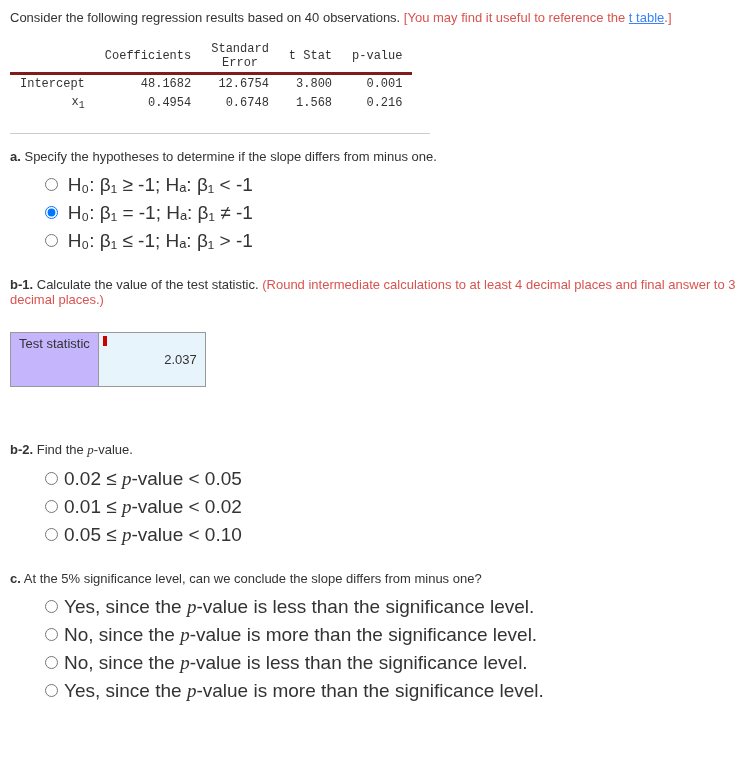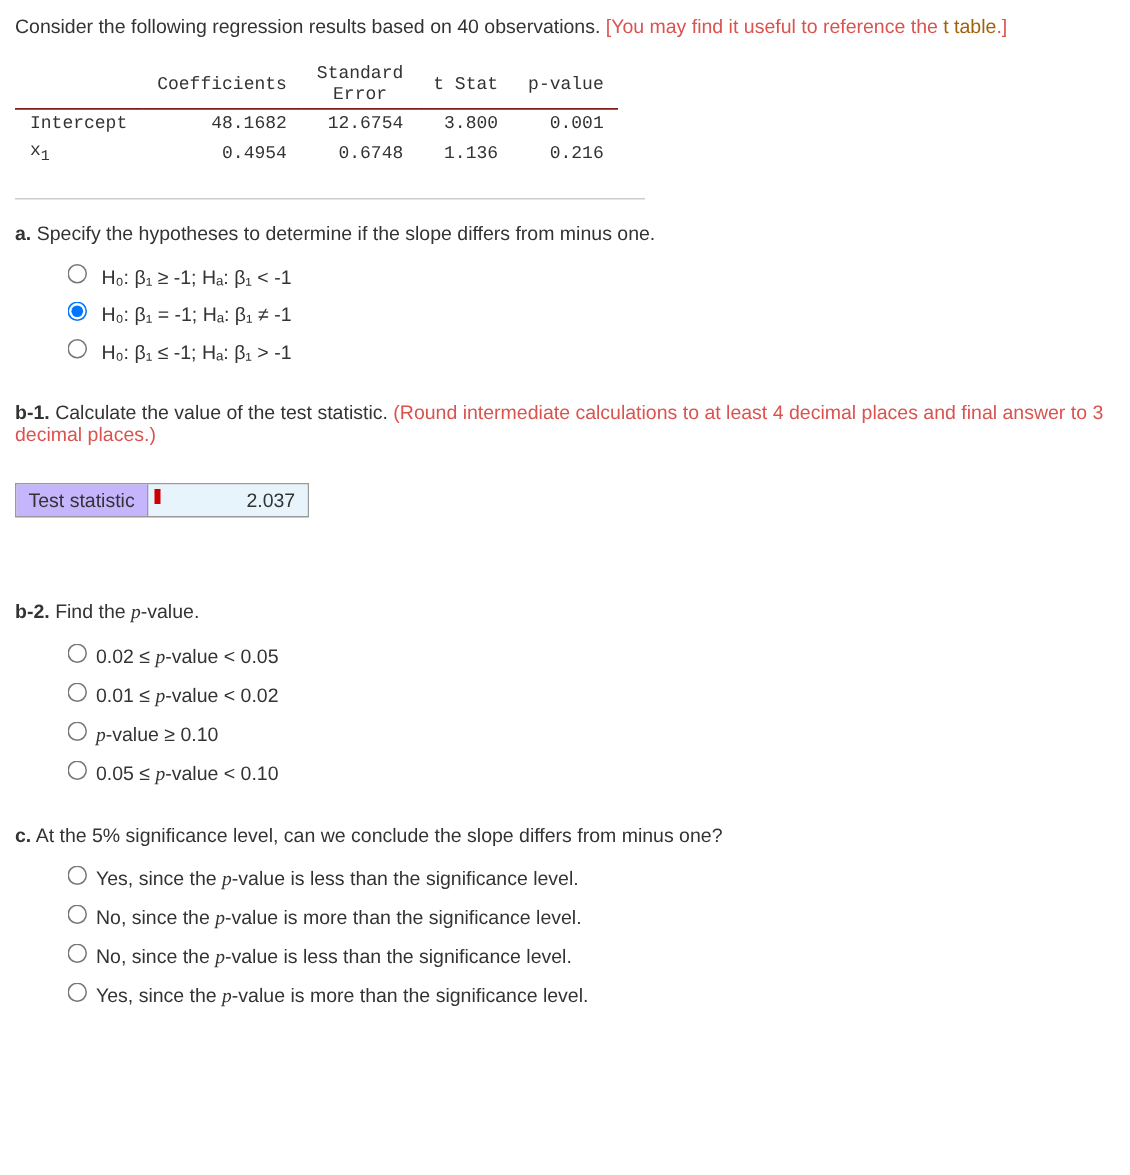--- a/index.html
+++ b/index.html
@@ -11,39 +11,40 @@
       width: 753px;
       box-sizing: border-box;
     }
     .intro {
       margin-bottom: 15px;
     }
     .red-text {
       color: #d9534f;
     }
     .link {
-      color: #a16207;
+      color: #3b82f6;
+      text-decoration: underline;
       cursor: pointer;
     }
     .reg-table {
       border-collapse: collapse;
       font-family: "Courier New", monospace;
       font-size: 12px;
       margin-bottom: 20px;
     }
     .reg-table th, .reg-table td {
       padding: 2px 10px;
       text-align: right;
     }
     .reg-table th {
       font-weight: normal;
-      border-bottom: 1px solid #7f1d1d;
+      border-bottom: 3px solid #7f1d1d;
     }
     .reg-table td.label {
-      text-align: left;
+      text-align: right;
     }
     .reg-table thead th {
        text-align: center;
     }
     .section {
       margin-bottom: 25px;
     }
     .question-label {
       font-weight: bold;
     }
@@ -52,21 +53,21 @@
       margin-top: 10px;
     }
     .radio-item {
       margin-bottom: 6px;
     }
     .radio-item input[type="radio"] {
       margin-right: 6px;
     }
     .radio-item label {
       font-family: Arial, sans-serif;
-      font-size: 13px;
+      font-size: 19px;
     }
     .math-label {
       font-family: serif;
       font-style: italic;
     }
     .sub {
       font-size: 10px;
       vertical-align: sub;
     }
     .answer-box {
@@ -74,21 +75,21 @@
       display: inline-flex;
       margin-top: 10px;
     }
     .answer-box .cell-label {
       padding: 3px 8px;
       border-right: 1px solid #999;
       background: #c4b5fd;
     }
     .answer-box .cell-input {
       width: 90px;
-      padding: 3px 8px;
+      padding: 19px 8px;
       background: #e8f4fc;
       text-align: right;
       position: relative;
     }
     .answer-box .cell-input::before{
       content:"";
       position:absolute;
       left:4px; top:3px;
       width:4px; height:10px;
       background:#c00;
@@ -127,21 +128,21 @@
       <td class="label">Intercept</td>
       <td>48.1682</td>
       <td>12.6754</td>
       <td>3.800</td>
       <td>0.001</td>
     </tr>
     <tr>
       <td class="label"><span>x</span><span class="sub">1</span></td>
       <td>0.4954</td>
       <td>0.6748</td>
-      <td>1.136</td>
+      <td>1.568</td>
       <td>0.216</td>
     </tr>
   </tbody>
 </table>
 <hr class="table-hr">
 
 <div class="section">
   <span class="question-label">a.</span>
   <span> Specify the hypotheses to determine if the slope differs from minus one.</span>
   <div class="radio-group">
@@ -172,21 +173,20 @@
 </div>
 
 <br><br>
 
 <div class="section">
   <span class="question-label">b-2.</span>
   <span> Find the <span class="math-label">p</span>-value.</span>
   <div class="radio-group">
     <div class="radio-item"><input type="radio" name="qb2" style=""><label>0.02 ≤ <span class="math-label">p</span>-value &lt; 0.05</label></div>
     <div class="radio-item"><input type="radio" name="qb2" style=""><label>0.01 ≤ <span class="math-label">p</span>-value &lt; 0.02</label></div>
-    <div class="radio-item"><input type="radio" name="qb2" style=""><label><span class="math-label">p</span>-value ≥ 0.10</label></div>
     <div class="radio-item"><input type="radio" name="qb2" style=""><label>0.05 ≤ <span class="math-label">p</span>-value &lt; 0.10</label></div>
   </div>
 </div>
 
 <div class="section">
   <span class="question-label">c.</span>
   <span> At the 5% significance level, can we conclude the slope differs from minus one?</span>
   <div class="radio-group">
     <div class="radio-item"><input type="radio" name="qc" style=""><label>Yes, since the <span class="math-label">p</span>-value is less than the significance level.</label></div>
     <div class="radio-item"><input type="radio" name="qc" style=""><label>No, since the <span class="math-label">p</span>-value is more than the significance level.</label></div>

